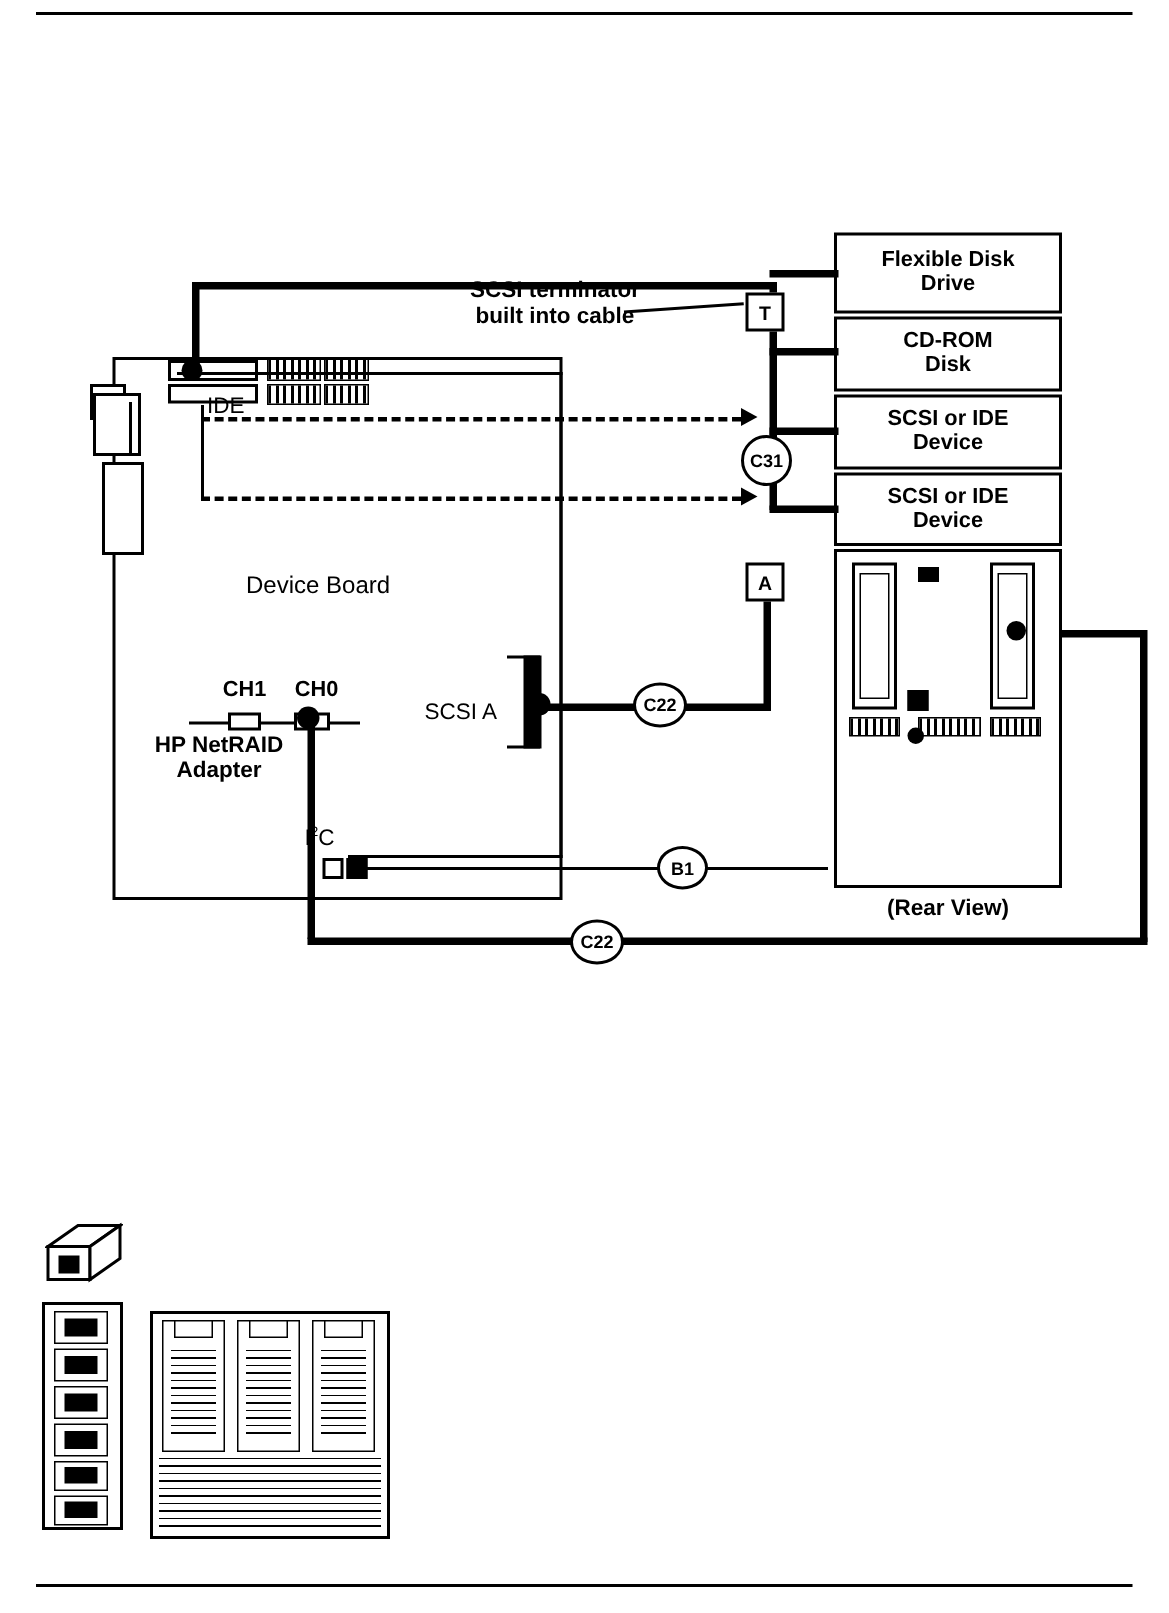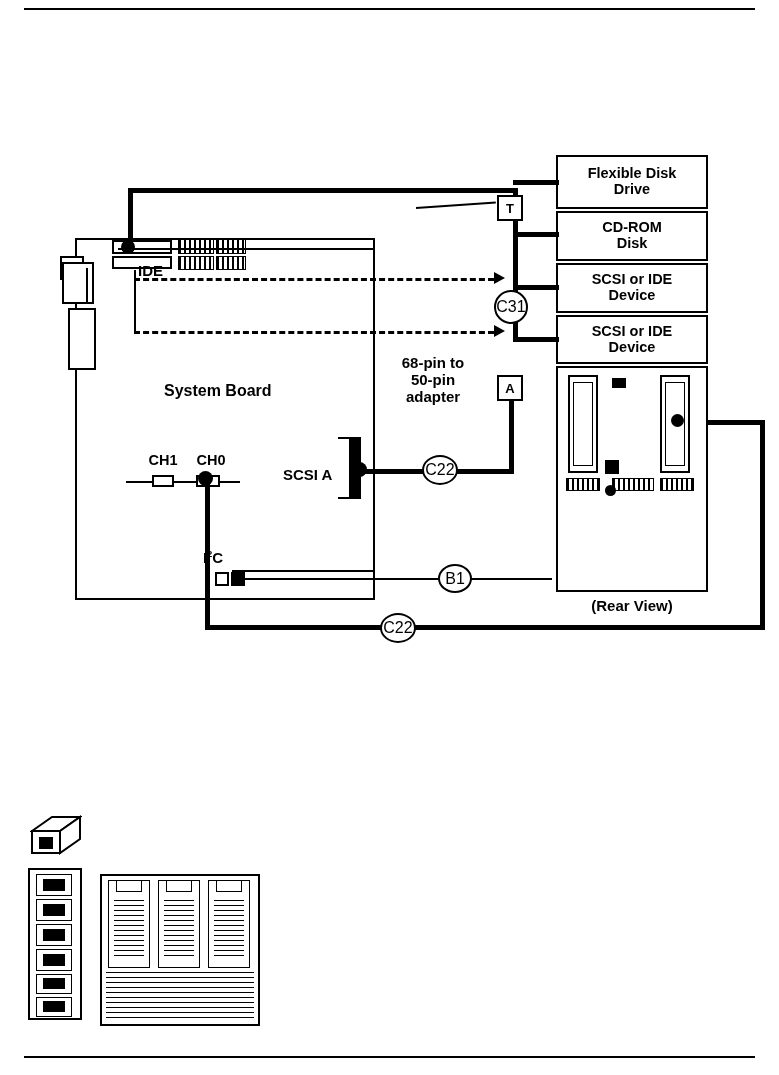--- a/index.html
+++ b/index.html
@@ -70,22 +70,22 @@
     border-top: 3px dashed #000;
   }
   .circle-tag {
     position: absolute;
     border: 2px solid #000;
     border-radius: 50%;
     background: #fff;
     display: flex;
     align-items: center;
     justify-content: center;
-    font-weight: normal;
-    font-size: 16px;
+    font-weight: bold;
+    font-size: 12px;
     box-sizing: border-box;
   }
   .square-tag {
     position: absolute;
     border: 2px solid #000;
     background: #fff;
     display: flex;
     align-items: center;
     justify-content: center;
     font-weight: bold;
@@ -103,21 +103,21 @@
     border-left: 11px solid #000;
     border-top: 6px solid transparent;
     border-bottom: 6px solid transparent;
   }
   .conn-blk {
     position: absolute;
     background: #000;
   }
   .sysboard-text {
     position: absolute;
-    font-weight: bold;
+    font-weight: normal;
     font-size: 15px;
   }
 
   
   .rear-panel {
     position: absolute;
     border: 2px solid #000;
     background: #fff;
     box-sizing: border-box;
   }
@@ -203,27 +203,29 @@
 
   <div class="box" style="left:112px; top:240px; width:60px; height:14px;"></div>
   <div class="box" style="left:112px; top:256px; width:60px; height:13px;"></div>
   <div class="pinhdr" style="left:178px; top:239px; width:36px; height:15px;"></div>
   <div class="pinhdr" style="left:178px; top:256px; width:36px; height:14px;"></div>
   <div class="pinhdr" style="left:216px; top:239px; width:30px; height:15px;"></div>
   <div class="pinhdr" style="left:216px; top:256px; width:30px; height:14px;"></div>
 
   <div class="sysboard-text" style="left:138px; top:262px;">IDE</div>
 
-  <div class="sysboard-text" style="left:164px; top:382px; font-size:16px;">System Board</div>
+  <div class="sysboard-text" style="left:164px; top:382px; font-size:16px;">Device Board</div>
 
   <div class="line thin-h" style="left:126px; top:481px; width:114px;"></div>
   <div class="box" style="left:152px; top:475px; width:22px; height:12px;"></div>
   <div class="box" style="left:196px; top:475px; width:24px; height:12px;"></div>
   <div class="label" style="left:138px; top:452px; width:50px; font-size:14.5px;">CH1</div>
   <div class="label" style="left:184px; top:452px; width:54px; font-size:14.5px;">CH0</div>
+  <div class="label" style="left:72px; top:489px; width:148px; font-size:15px;">HP NetRAID
+Adapter</div>
 
   <div class="sysboard-text" style="left:203px; top:549px;">
     <span>I</span><span class="sup">2</span><span>C</span>
   </div>
   <div class="box" style="left:215px; top:572px; width:14px; height:14px;"></div>
   <div class="box" style="left:231px; top:572px; width:14px; height:14px; background:#000;"></div>
 
   <div class="conn-blk" style="left:349px; top:437px; width:12px; height:62px;"></div>
   <div class="line thin-h" style="left:338px; top:437px; width:22px;"></div>
   <div class="line thin-h" style="left:338px; top:497px; width:22px;"></div>
@@ -249,38 +251,37 @@
 
   <div class="line thick-h" style="left:513px; top:180px; width:46px;"></div>
   <div class="line thick-h" style="left:513px; top:232px; width:46px;"></div>
   <div class="line thick-h" style="left:513px; top:285px; width:46px;"></div>
   <div class="line thick-h" style="left:513px; top:337px; width:46px;"></div>
 
   <div class="circle-tag" style="left:494px; top:290px; width:34px; height:34px;">C31</div>
 
   <div class="square-tag" style="left:497px; top:195px; width:26px; height:26px;">T</div>
 
+  <div class="label" style="left:262px; top:186px; width:216px; font-size:15px; text-align:center;">SCSI terminator
+built into cable</div>
   <div class="line thin-h" style="left:416px; top:207px; width:80px; transform:rotate(-4deg); transform-origin:left center;"></div>
 
   <div class="dashed-h" style="left:134px; top:278px; width:360px;"></div>
   <div class="arrow-right" style="left:494px; top:272px;"></div>
   <div class="line thin-v" style="left:134px; top:270px; height:10px;"></div>
 
   <div class="dashed-h" style="left:134px; top:331px; width:360px;"></div>
   <div class="arrow-right" style="left:494px; top:325px;"></div>
   <div class="line thin-v" style="left:134px; top:270px; height:62px;"></div>
 
   <div class="line thick-h" style="left:358px; top:469px; width:156px;"></div>
   <div class="line thick-v" style="left:509px; top:395px; height:78px;"></div>
   <div class="dot" style="left:352px; top:462px; width:15px; height:15px;"></div>
   <div class="circle-tag" style="left:422px; top:455px; width:36px; height:30px;">C22</div>
   <div class="square-tag" style="left:497px; top:375px; width:26px; height:26px;">A</div>
-  <div class="label" style="left:372px; top:355px; width:122px; font-size:15px; text-align:center;">68-pin to
-50-pin
-adapter</div>
 
   <div class="line thin-h" style="left:240px; top:578px; width:312px;"></div>
   <div class="circle-tag" style="left:438px; top:564px; width:34px; height:29px;">B1</div>
   <div class="line thin-v" style="left:611px; top:492px; height:88px;"></div>
 
   <div class="line thick-v" style="left:205px; top:478px; height:148px;"></div>
   <div class="line thick-h" style="left:205px; top:625px; width:560px;"></div>
   <div class="line thick-v" style="left:760px; top:420px; height:208px;"></div>
   <div class="line thick-h" style="left:676px; top:420px; width:88px;"></div>
   <div class="dot" style="left:198px; top:471px; width:15px; height:15px;"></div>

